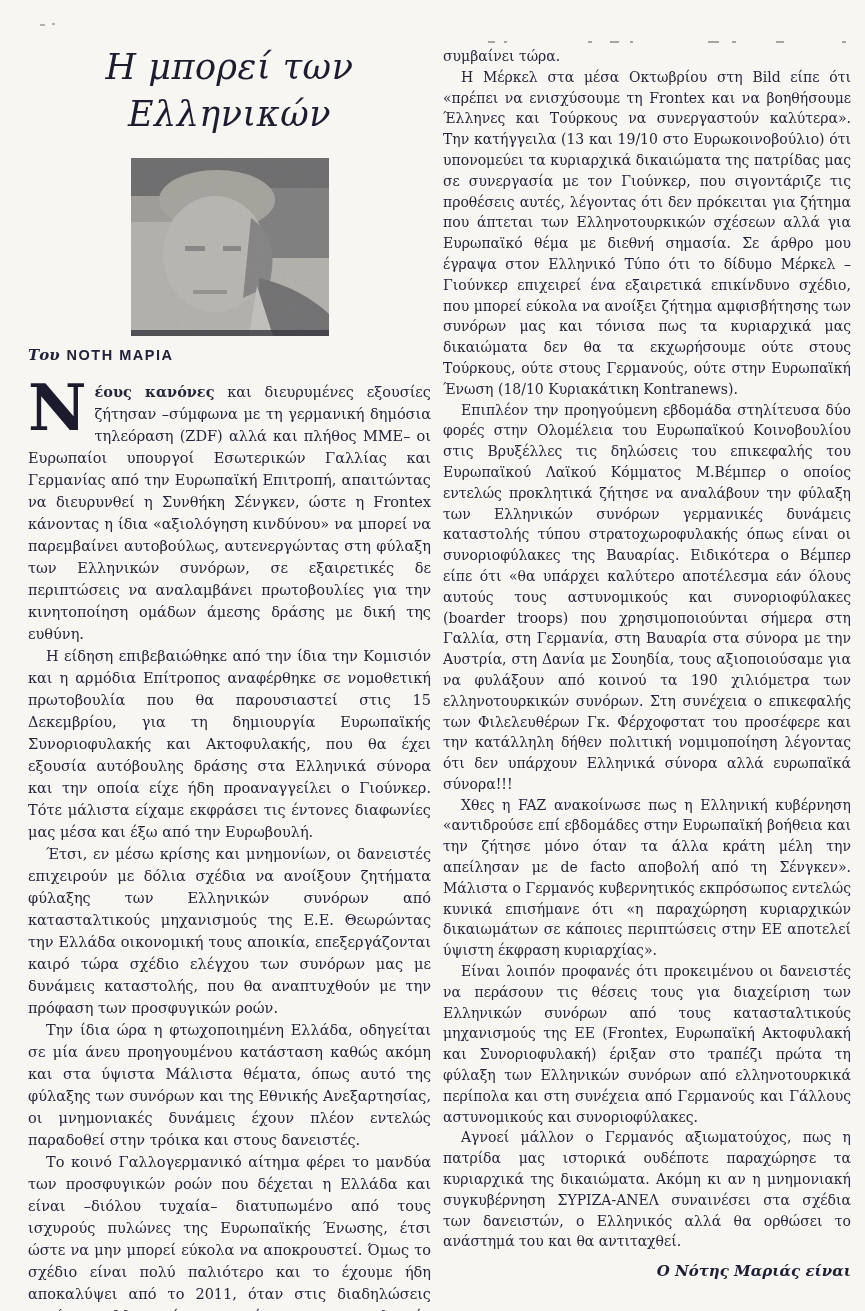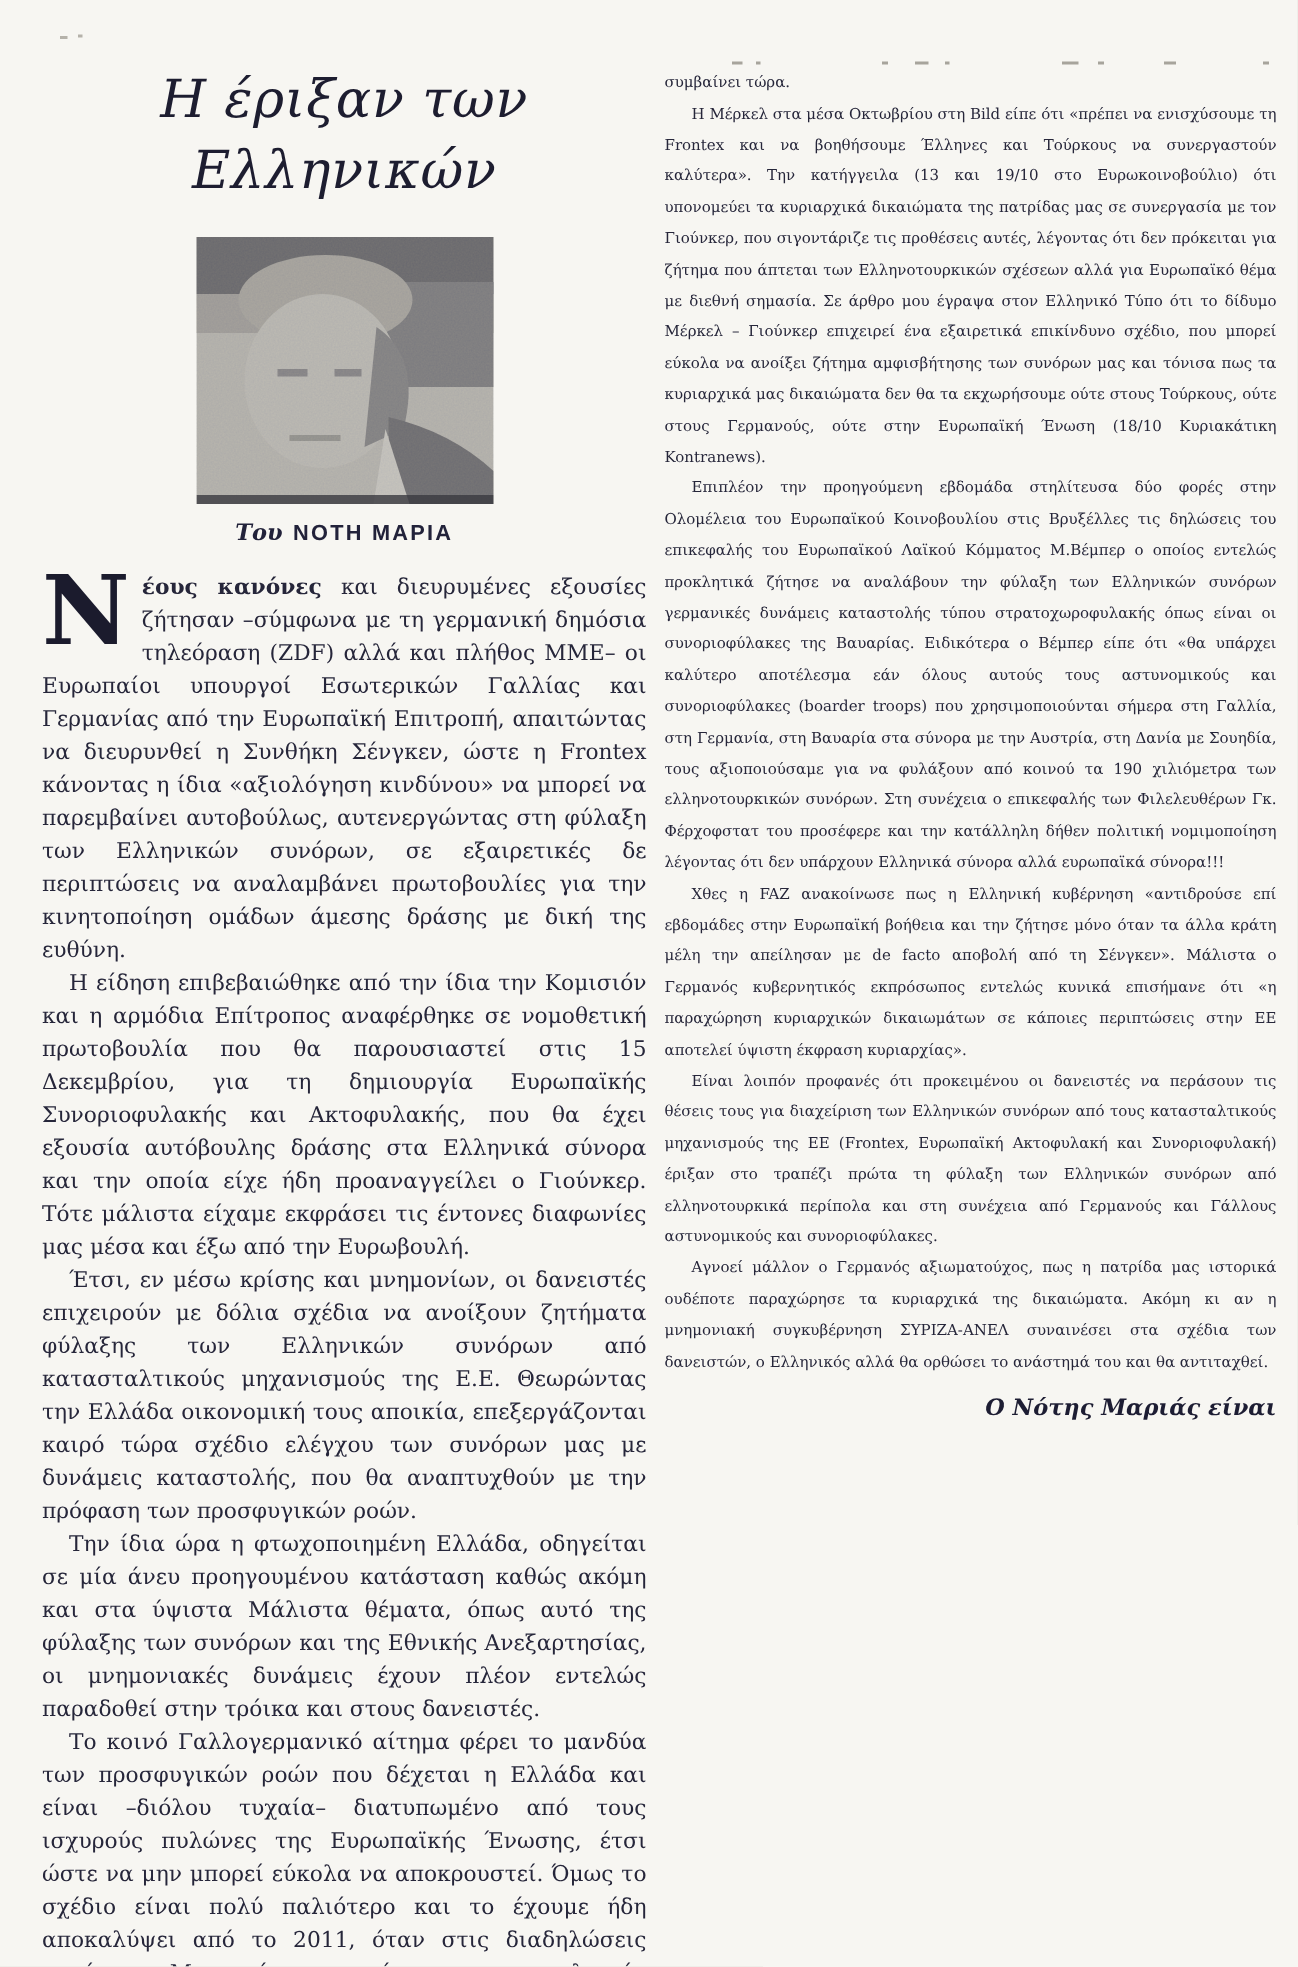--- a/index.html
+++ b/index.html
@@ -13,30 +13,30 @@
   .col-right{position:absolute;left:443px;top:46px;width:408px;}
 
   .headline{
     text-align:center;font-style:italic;font-weight:500;
     font-size:35px;line-height:47px;color:#1d1d30;
     margin:16px 0 0 0;letter-spacing:0.5px;
   }
   .photo-wrap{width:198px;margin:20px auto 0 auto;line-height:0;}
   .photo-wrap svg{display:block;}
   .byline{
-    text-align:center;margin-top:10px;font-size:15px;color:#22223a;
+    margin-top:10px;font-size:15px;color:#22223a;
   }
   .byline .prefix{font-style:italic;font-weight:bold;margin-right:7px;}
   .byline .name{
     font-family:"Liberation Sans","DejaVu Sans",sans-serif;
     font-weight:bold;letter-spacing:1.5px;font-size:14.5px;
   }
 
   .body-left{margin-top:17px;font-size:14.5px;line-height:22px;text-align:justify;}
-  .body-right{font-size:10px;line-height:20.8px;text-align:justify;}
+  .body-right{font-size:14px;line-height:20.8px;text-align:justify;}
   .body-left p,.body-right p{margin:0;text-indent:18px;}
   .body-left p.lead{text-indent:0;}
   .body-right p.cont{text-indent:0;}
   .dropcap{
     float:left;font-size:64px;line-height:50px;font-weight:bold;
     padding:2px 8px 0 0;color:#1b1b2d;
   }
   .lead b,.lead .bold-lead{font-weight:bold;}
 
   .signature{
@@ -62,21 +62,21 @@
     <span class="artifact" style="left:238px;width:11px;"></span>
     <span class="artifact" style="left:262px;width:4px;"></span>
     <span class="artifact" style="left:306px;width:8px;"></span>
     <span class="artifact" style="left:372px;width:4px;"></span>
   </div>
   <span class="speck" style="left:40px;top:24px;width:5px;height:2px;"></span>
   <span class="speck" style="left:52px;top:23px;width:3px;height:2px;"></span>
 
   <div class="col-left">
     <h1 class="headline">
-      <span>Η έριξαν των Ελληνικών</span><br>
+      <span>Η μπορεί των Ελληνικών</span><br>
     </h1>
 
     <div class="photo-wrap">
       <svg width="198" height="178" viewBox="0 0 198 178" xmlns="http://www.w3.org/2000/svg">
         <defs>
           <filter id="grain" x="0" y="0" width="100%" height="100%">
             <feTurbulence type="fractalNoise" baseFrequency="0.9" numOctaves="2" result="n"></feTurbulence>
             <feColorMatrix in="n" type="matrix" values="0 0 0 0 0.35  0 0 0 0 0.35  0 0 0 0 0.38  0 0 0 0.9 0"></feColorMatrix>
             <feComposite operator="over" in2="SourceGraphic"></feComposite>
           </filter>

